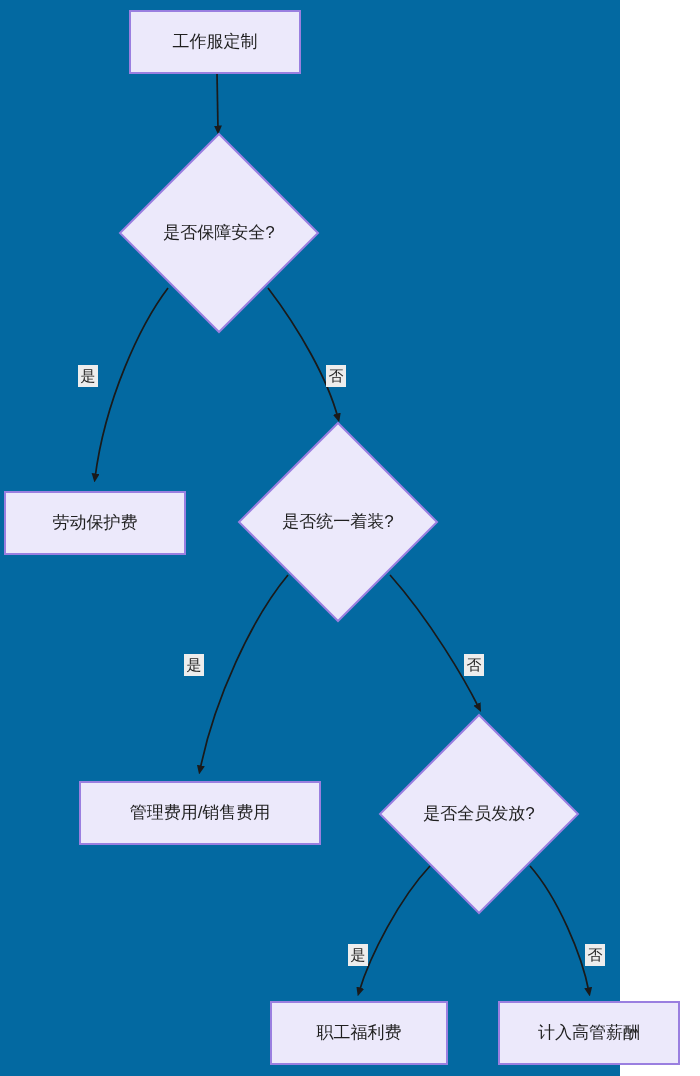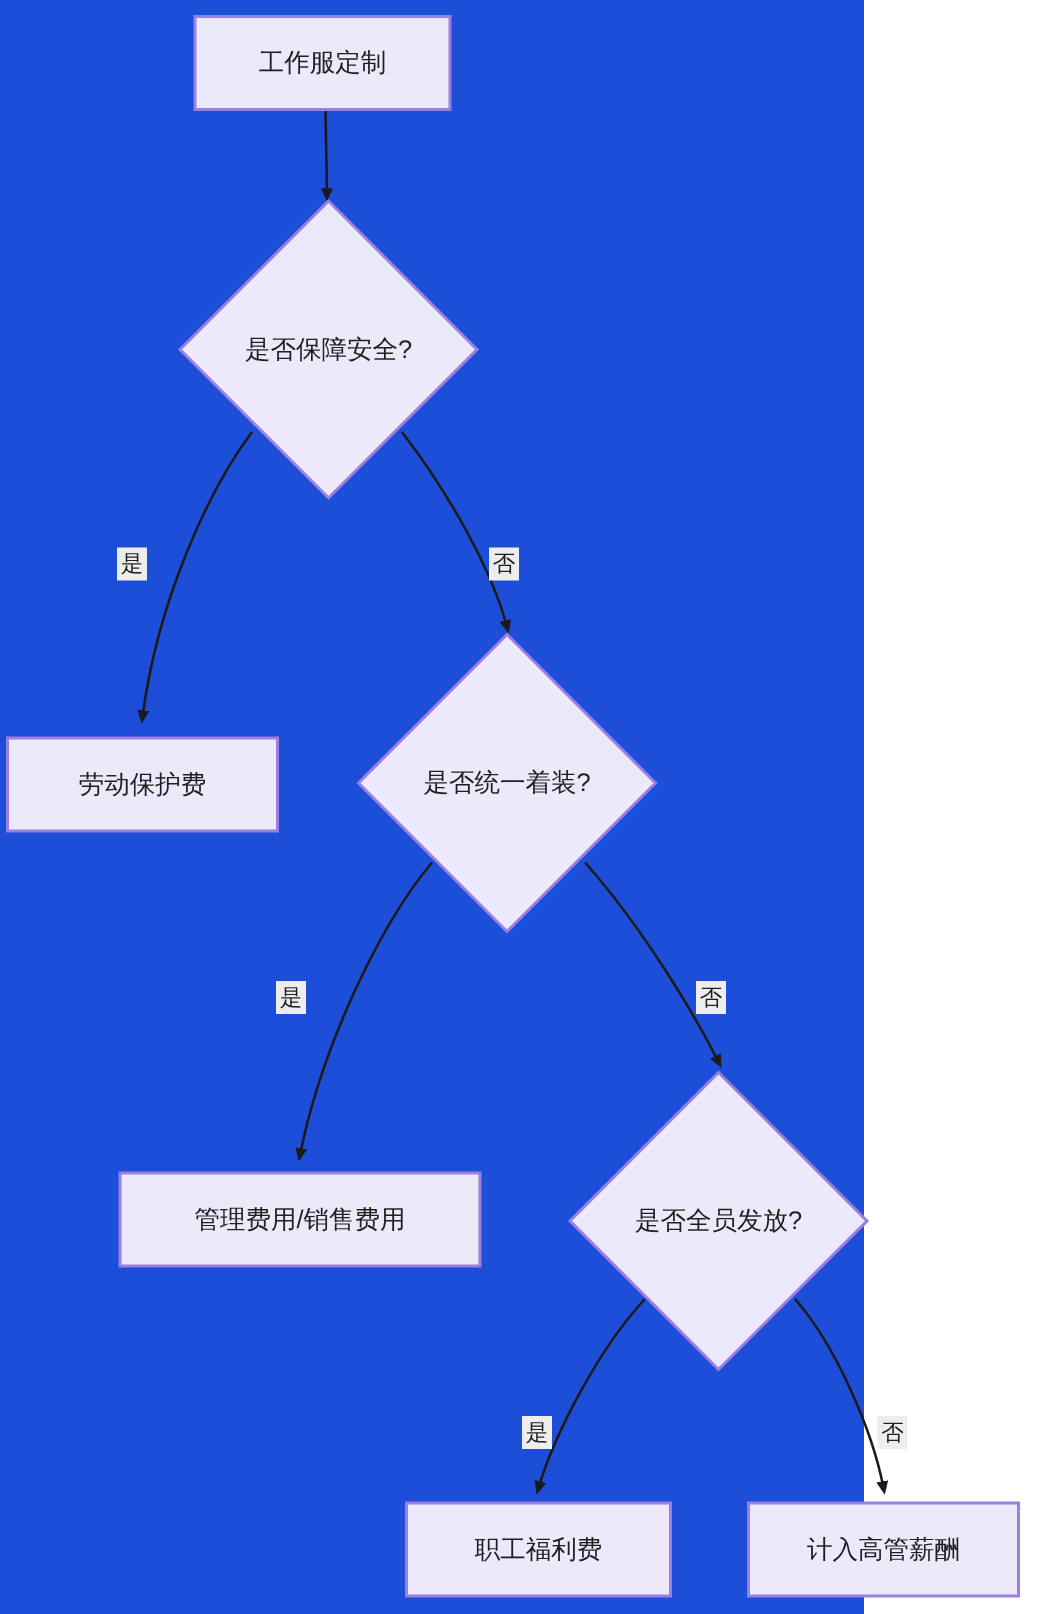--- a/index.html
+++ b/index.html
@@ -8,23 +8,23 @@
     background: #ffffff;
   }
   body {
     width: 700px;
     height: 1076px;
     font-family: "Liberation Sans", "DejaVu Sans", sans-serif;
     overflow: hidden;
   }
   #flowchart-root {
     position: relative;
-    width: 576px;
+    width: 620px;
     height: 1076px;
-    background: #1d4ed8;
+    background: #0369a1;
   }
   svg.flow-canvas {
     display: block;
     width: 700px;
     height: 1076px;
   }
   .node-shape {
     fill: #ECE9FB;
     stroke: #9A7FE0;
     stroke-width: 2;

